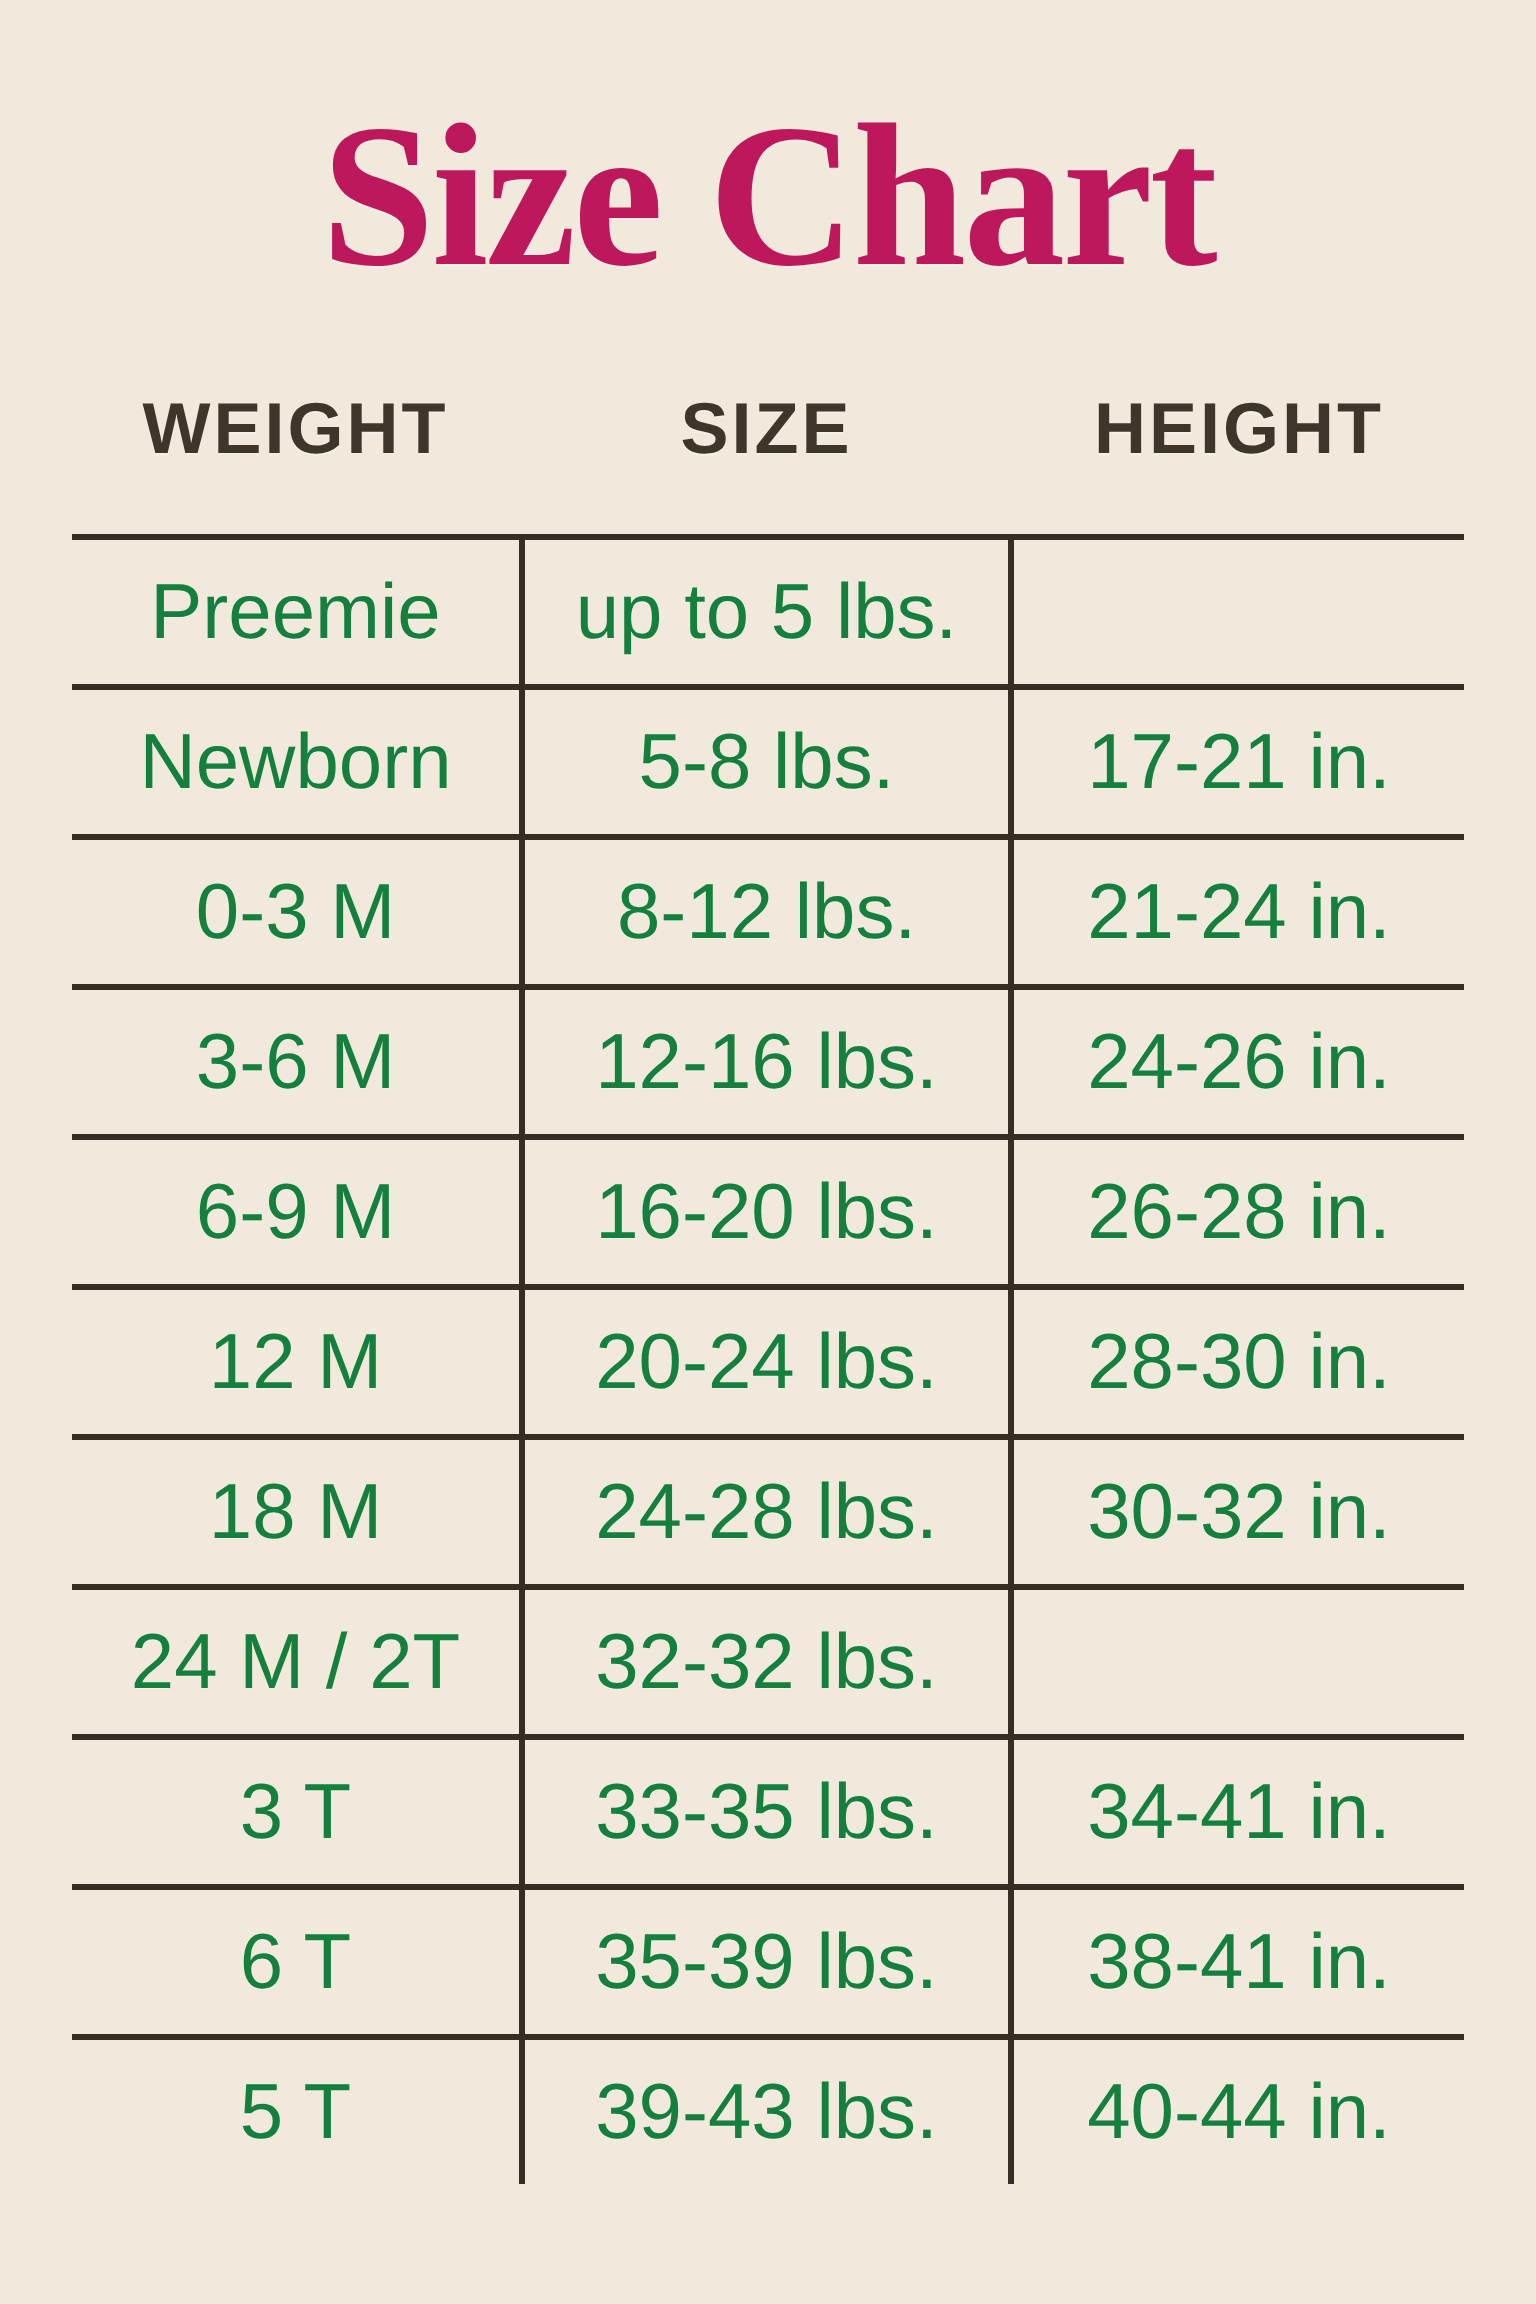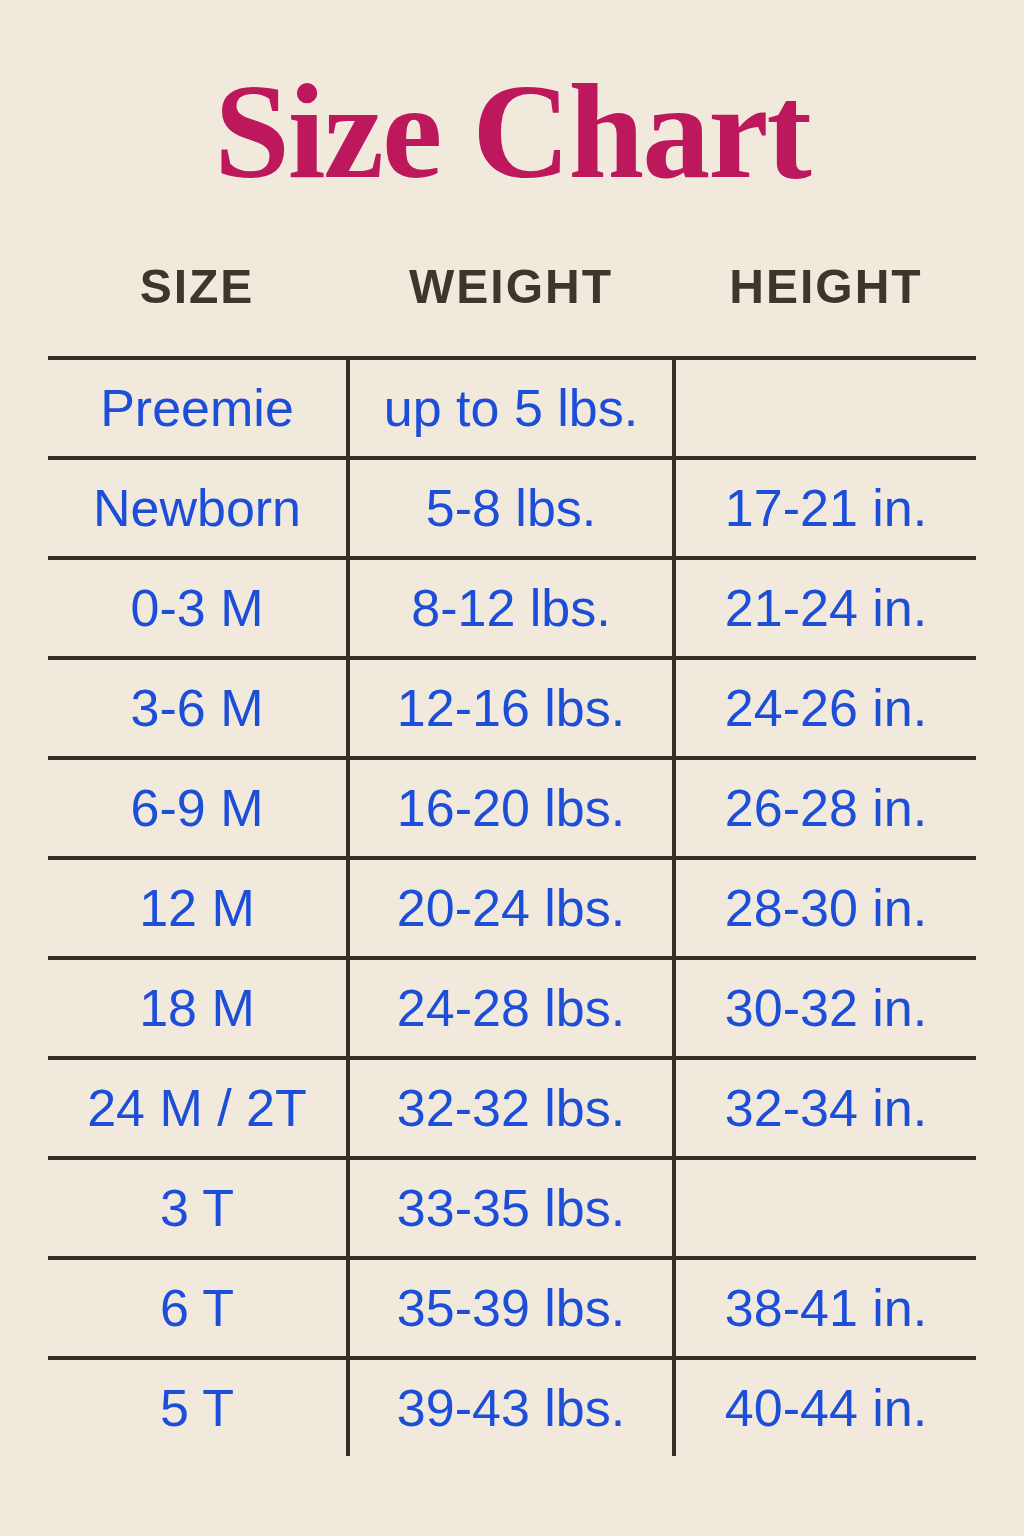--- a/index.html
+++ b/index.html
@@ -58,42 +58,42 @@
   }
   .row + .row {
     border-top: 4px solid #362e25;
   }
   .cell {
     display: flex;
     align-items: center;
     justify-content: center;
     font-size: 52px;
     font-weight: 400;
-    color: #1d4ed8;
+    color: #15803d;
     text-shadow: 0 1px 0 rgba(255,255,255,0.3);
     box-sizing: border-box;
     white-space: nowrap;
   }
   .cell.weight {
     border-left: 4px solid #362e25;
     border-right: 4px solid #362e25;
   }
 </style>
 </head>
 <body>
 
 <div class="page">
 
   <h1 class="title">Size Chart</h1>
 
   <div class="size-table">
 
     <div class="thead">
+      <div class="th">WEIGHT</div>
       <div class="th">SIZE</div>
-      <div class="th">WEIGHT</div>
       <div class="th">HEIGHT</div>
     </div>
 
     <div class="tbody">
 
       <div class="row">
         <div class="cell size">Preemie</div>
         <div class="cell weight">up to 5 lbs.</div>
       </div>
 
@@ -129,26 +129,26 @@
 
       <div class="row">
         <div class="cell size">18 M</div>
         <div class="cell weight">24-28 lbs.</div>
         <div class="cell height">30-32 in.</div>
       </div>
 
       <div class="row">
         <div class="cell size">24 M / 2T</div>
         <div class="cell weight">32-32 lbs.</div>
-        <div class="cell height">32-34 in.</div>
       </div>
 
       <div class="row">
         <div class="cell size">3 T</div>
         <div class="cell weight">33-35 lbs.</div>
+        <div class="cell height">34-41 in.</div>
       </div>
 
       <div class="row">
         <div class="cell size">6 T</div>
         <div class="cell weight">35-39 lbs.</div>
         <div class="cell height">38-41 in.</div>
       </div>
 
       <div class="row">
         <div class="cell size">5 T</div>

